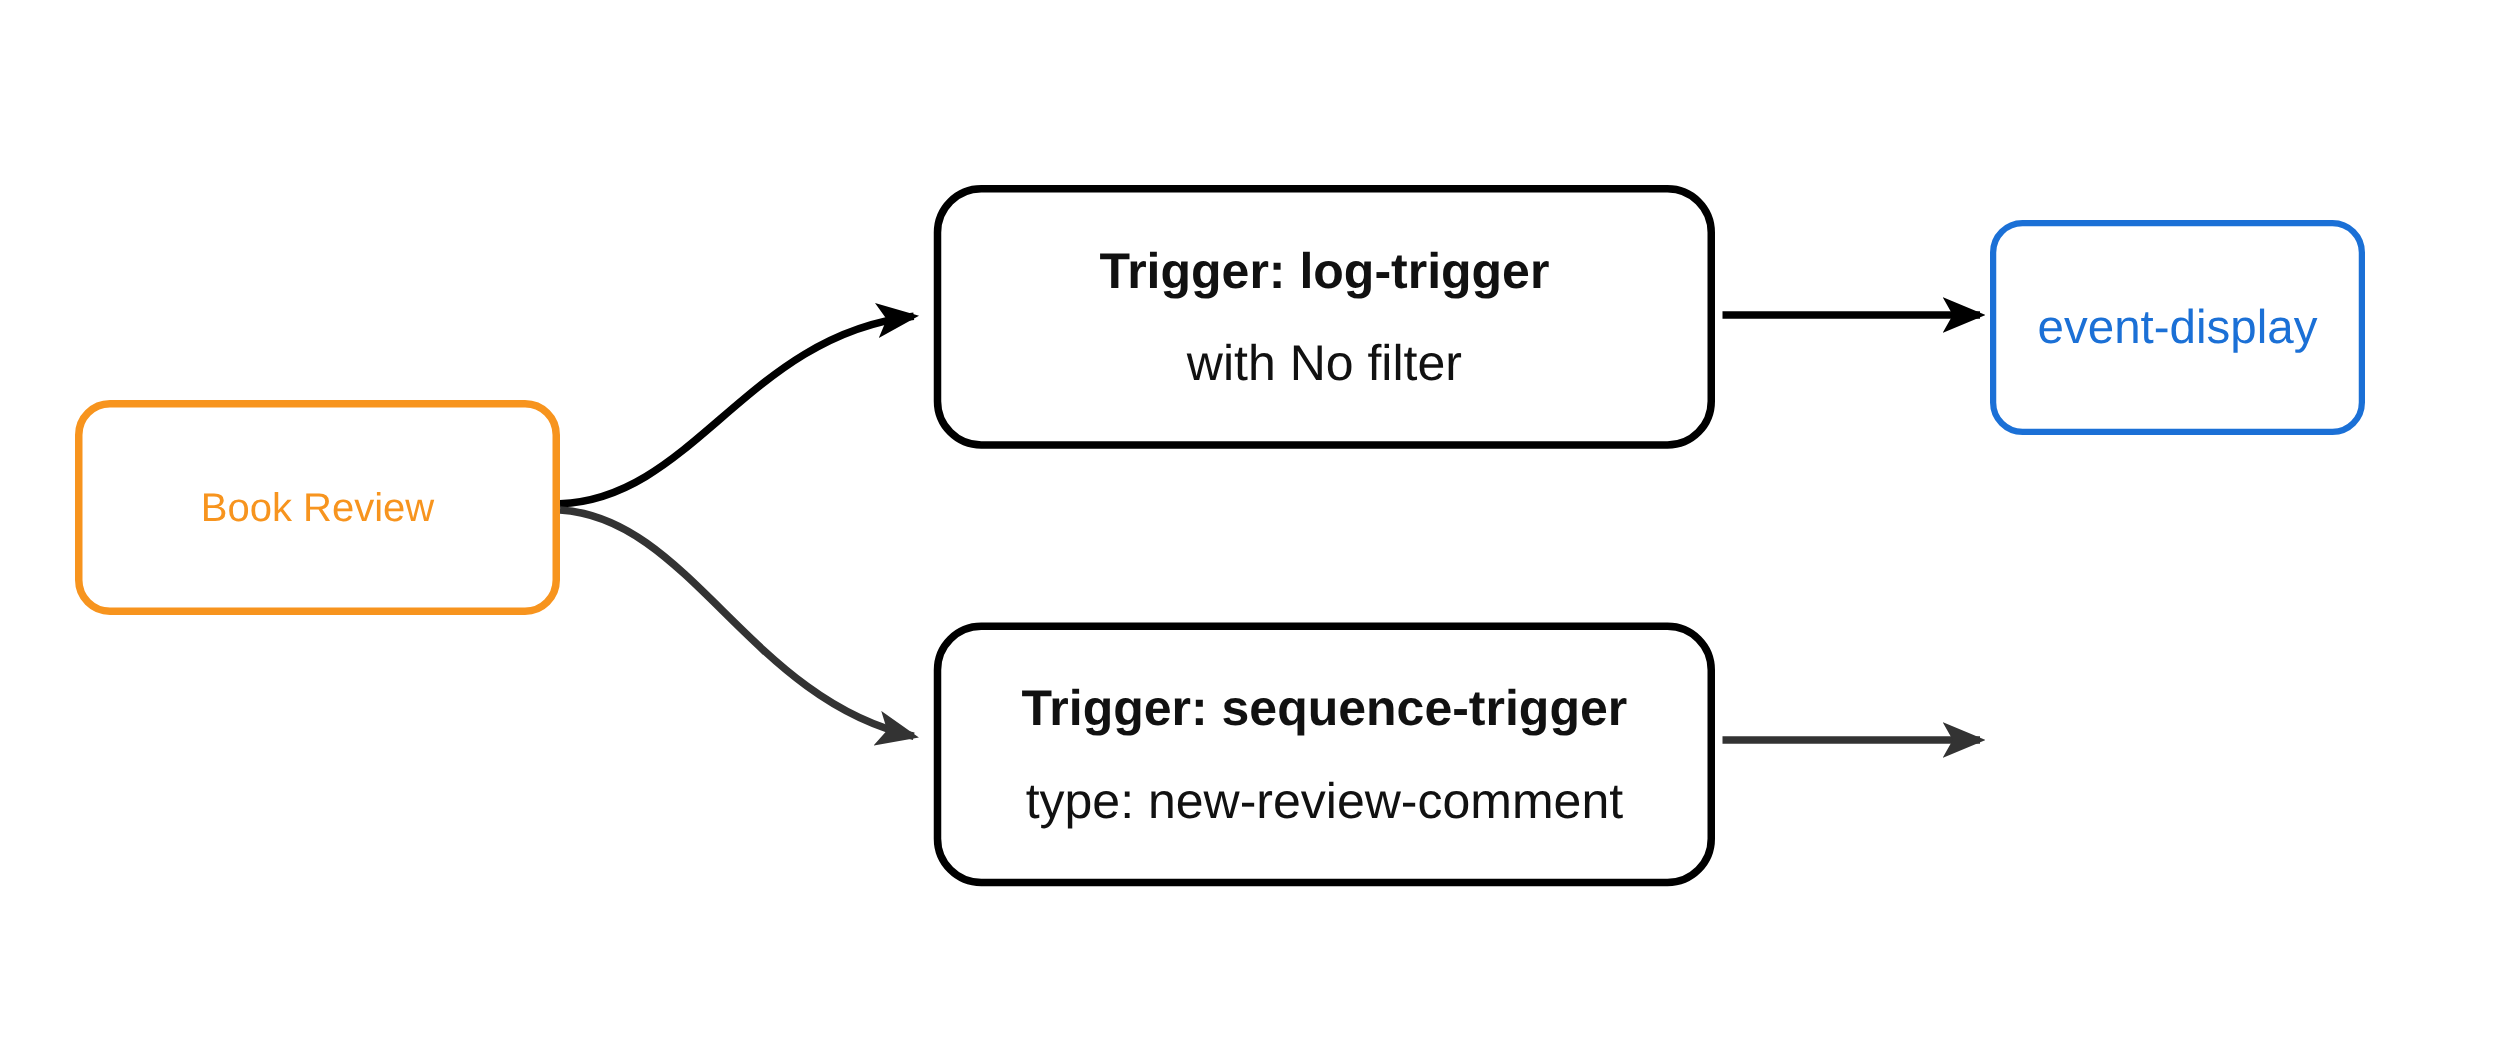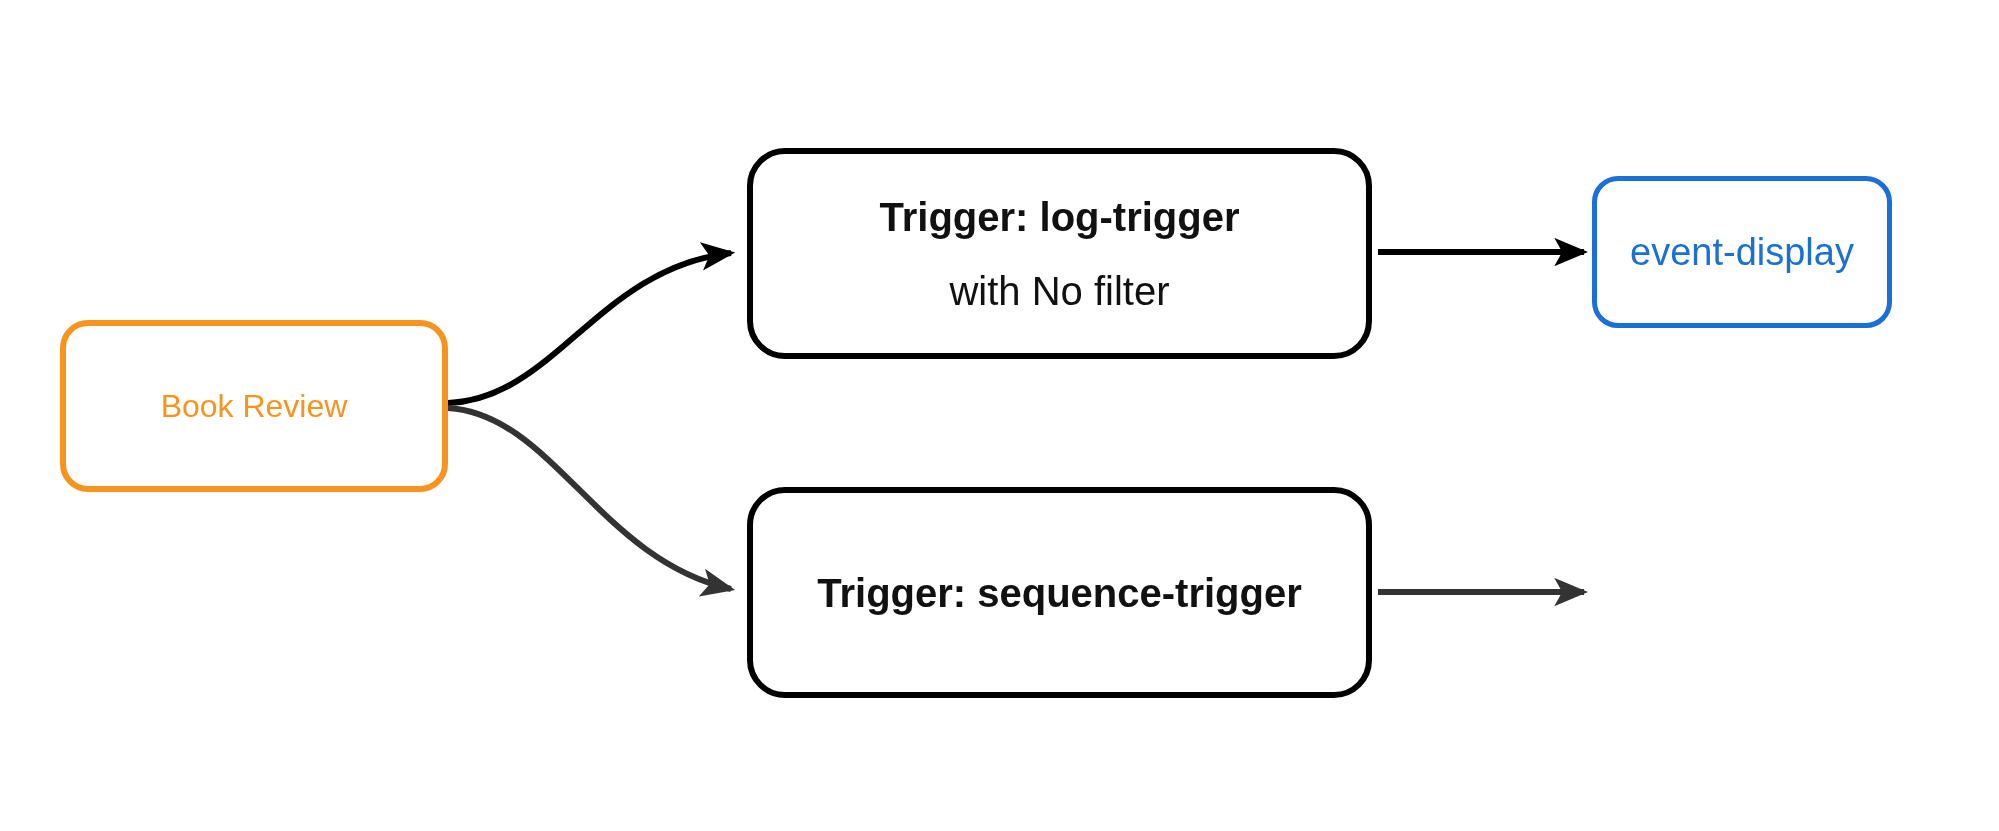--- a/index.html
+++ b/index.html
@@ -52,25 +52,25 @@
     left: 747px;
     width: 625px; height: 211px;
     border: 6px solid var(--node-border);
     border-radius: 38px;
     color: var(--text-dark);
     font-size: 40px;
     line-height: 1.45;
     gap: 16px;
   }
   .node-trigger-log { top: 148px; }
-  .node-trigger-sequence { top: 487px; align-items: center; }
+  .node-trigger-sequence { top: 498px; align-items: center; }
   .node-trigger .title { font-weight: bold; }
   .node-sink {
     left: 1592px;
-    width: 300px; height: 152px;
+    width: 300px; height: 172px;
     border: 5px solid var(--sink-accent);
     border-radius: 26px;
     color: var(--sink-accent);
     font-size: 38px;
   }
   .node-sink-event-display { top: 176px; }
   .node-sink-sequence { top: 516px; }
 </style>
 </head>
 <body>
@@ -97,20 +97,21 @@
     <div>Book Review</div>
   </div>
 
   <div class="node node-trigger node-trigger-log">
     <div class="title">Trigger: log-trigger</div>
     <div class="subtitle">with No filter</div>
   </div>
 
   <div class="node node-trigger node-trigger-sequence">
     <div class="title">Trigger: sequence-trigger</div>
+    <div class="subtitle">type: new-review-comment</div>
   </div>
 
   <div class="node node-sink node-sink-event-display">
     <div>event-display</div>
   </div>
 
 
 </div>
 
 </body></html>

